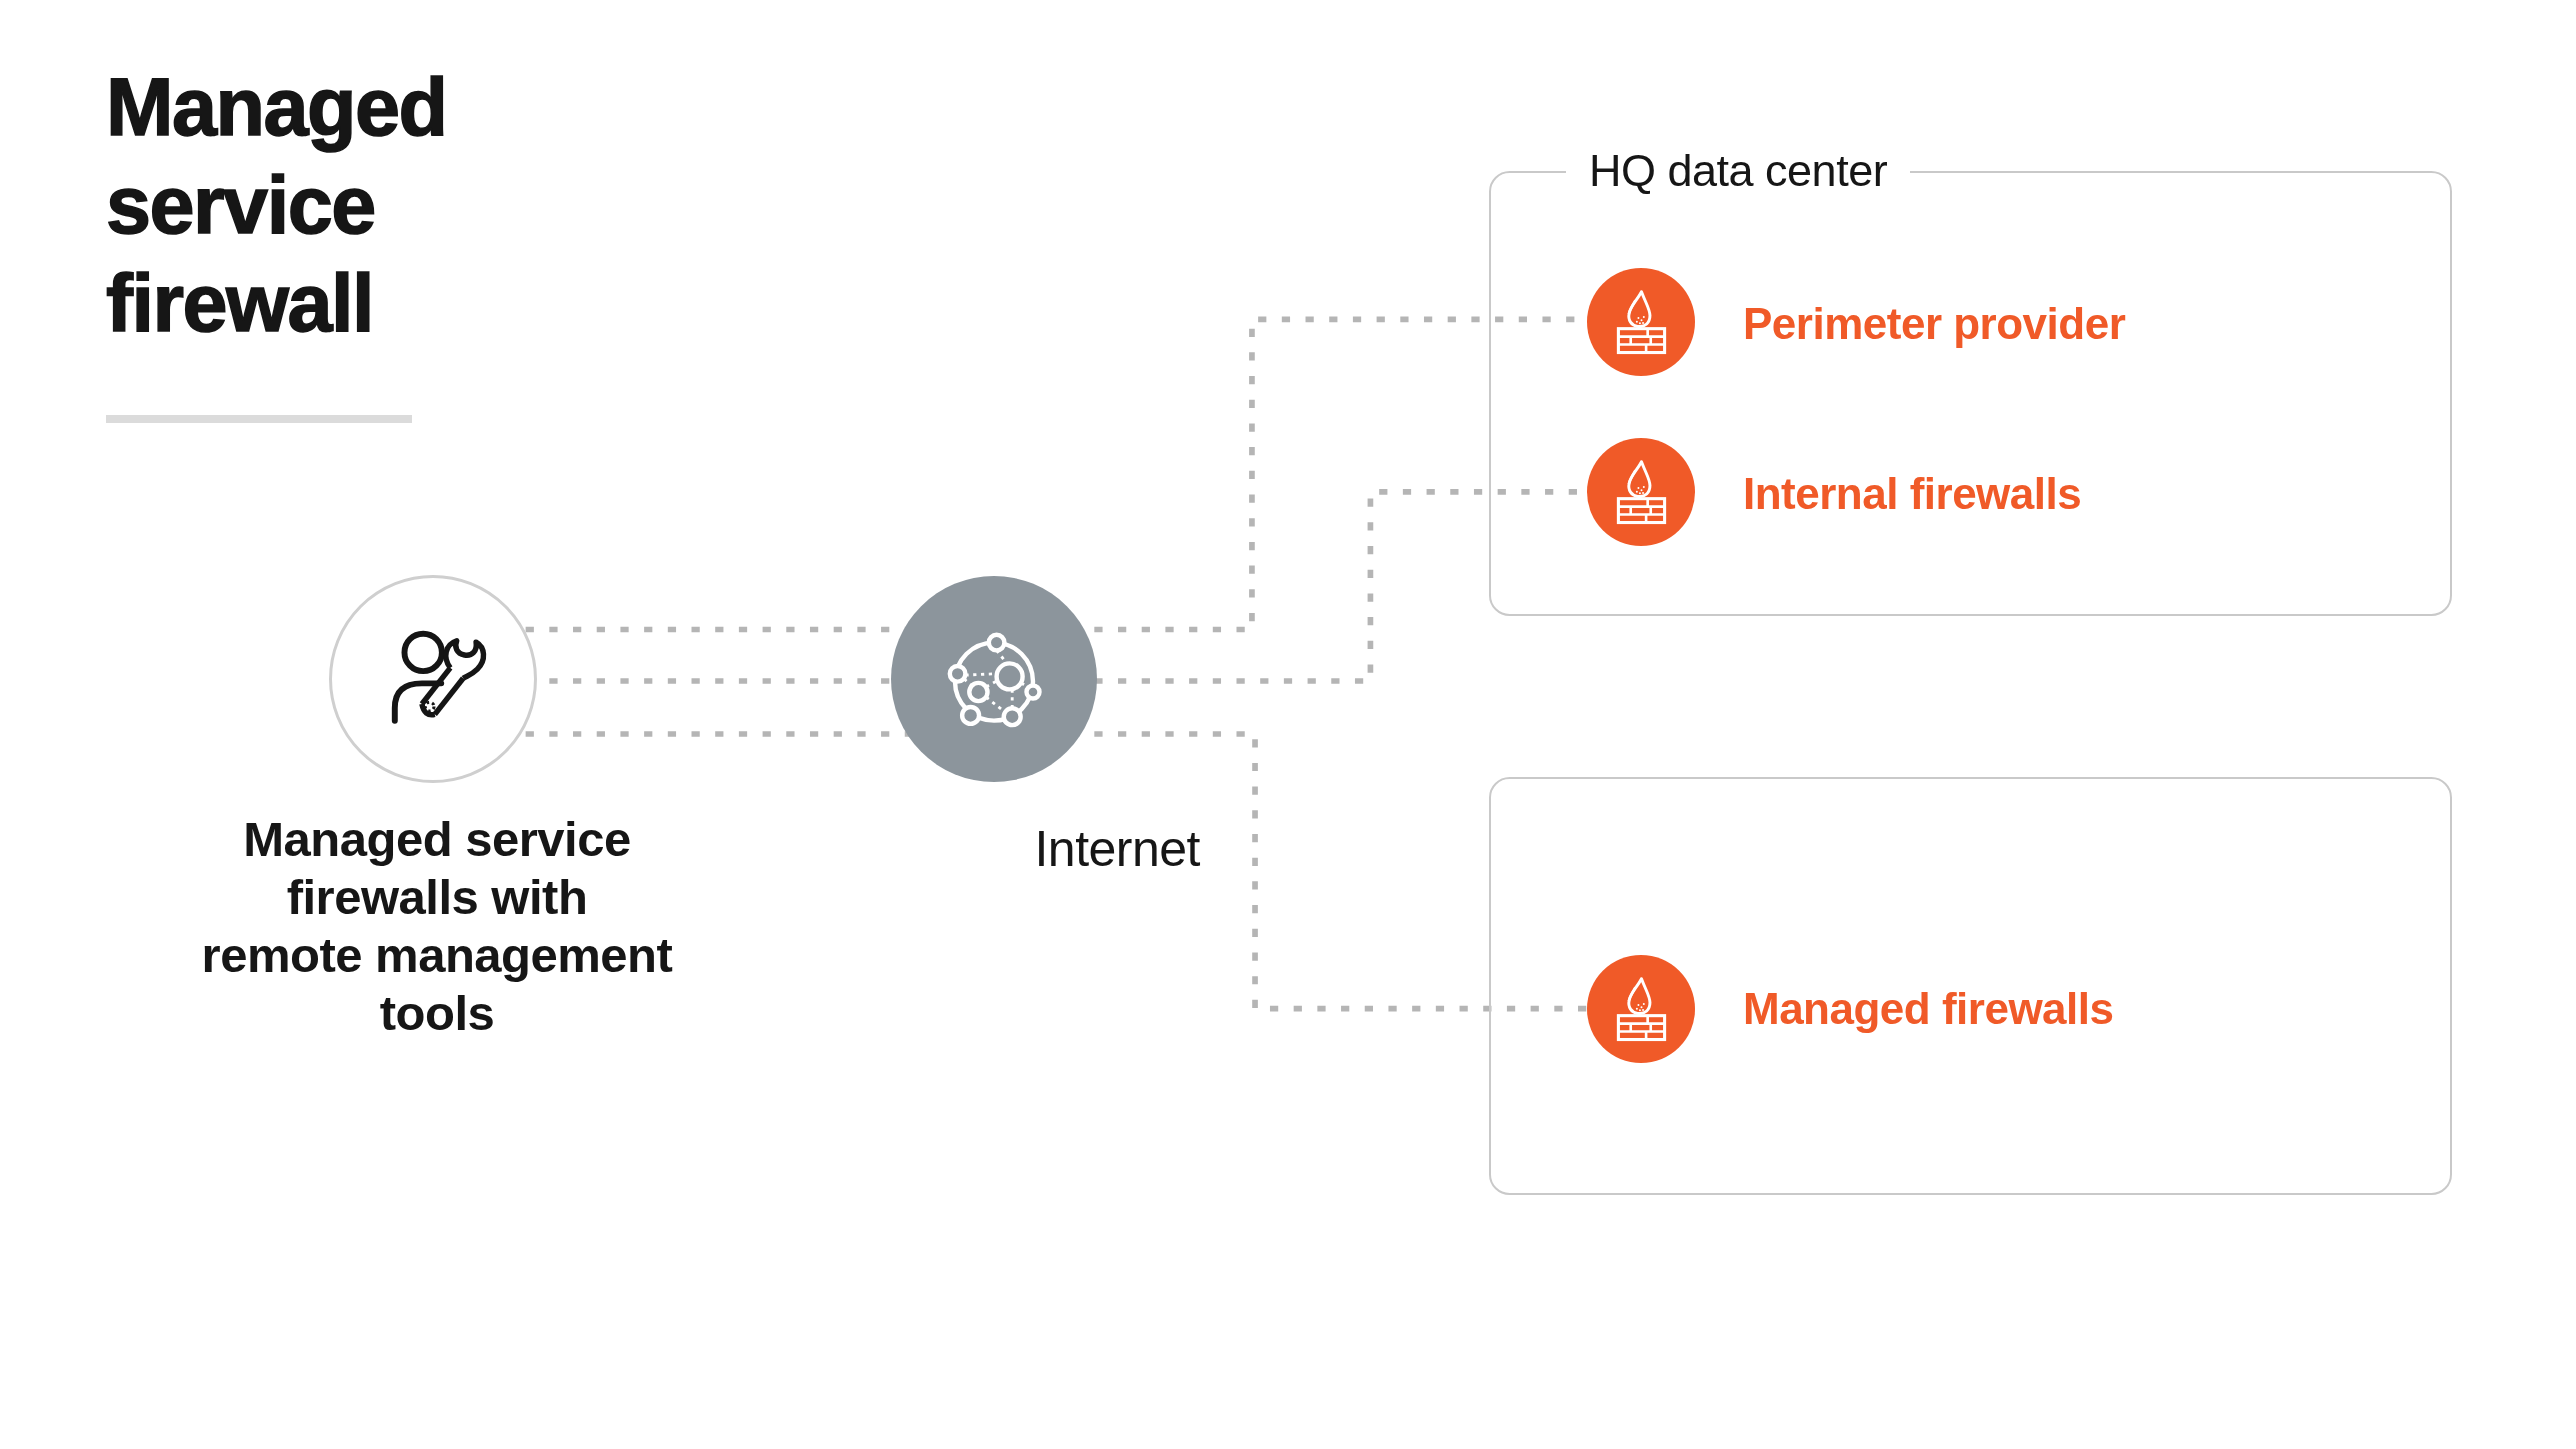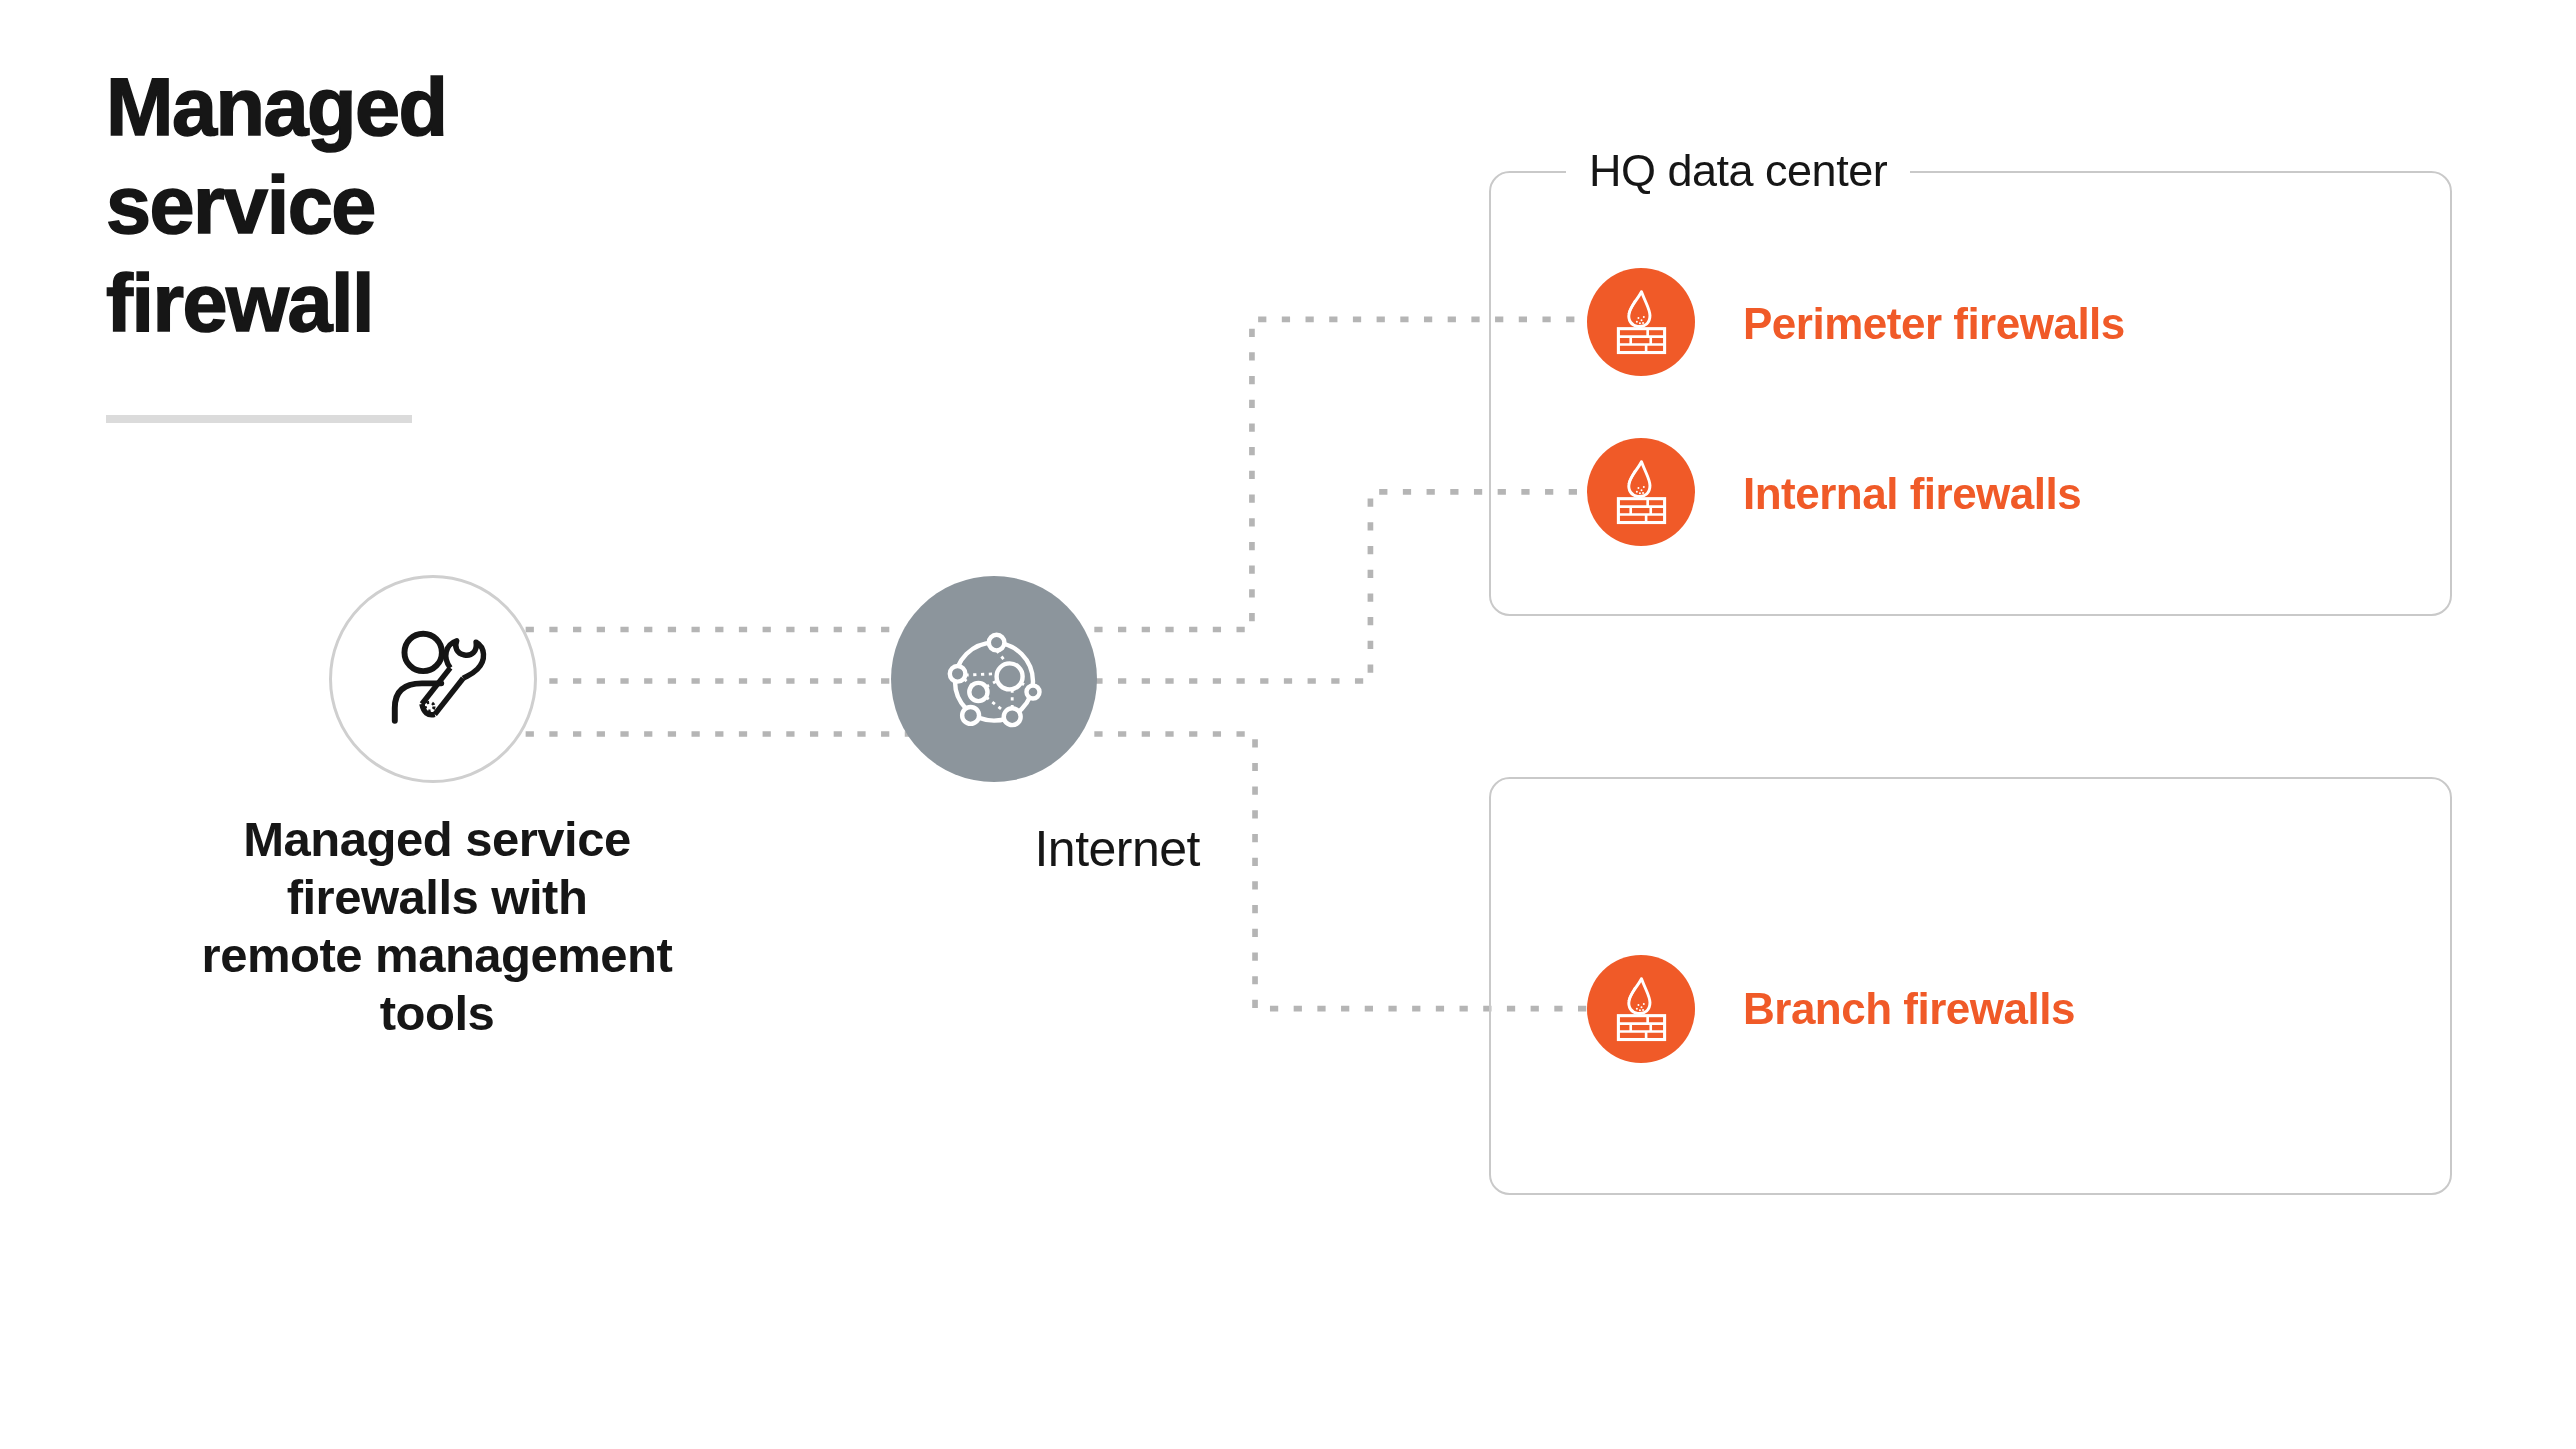--- a/index.html
+++ b/index.html
@@ -121,21 +121,21 @@
         <circle cx="50" cy="47" r="1.3" fill="#fff"></circle>
       <circle cx="53" cy="43" r="1.3" fill="#fff"></circle>
         <circle cx="48" cy="51" r="1.3" fill="#fff"></circle>
       <circle cx="44" cy="49" r="1.3" fill="#fff"></circle>
         <circle cx="52" cy="50.5" r="1.3" fill="#fff"></circle>
       <rect class="wstroke" x="20" y="58" width="60" height="31" stroke-width="4"></rect>
       <path class="wstroke" d="M 20 68.3 H 80 M 20 78.6 H 80" stroke-width="3.4"></path>
       <path class="wstroke" d="M 58 58 V 68.3 M 36 68.3 V 78.6 M 62 68.3 V 78.6 M 56 78.6 V 89" stroke-width="3.4"></path>
     </svg>
   </div>
-  <div class="abs fw-label" style="left:1743px;top:298px;">Perimeter firewalls</div>
+  <div class="abs fw-label" style="left:1743px;top:298px;">Perimeter provider</div>
 
   <div class="abs fw-icon" style="left:1587px;top:438px;">
     <svg class="icon-svg" width="77" height="77" viewBox="0 0 100 100">
       <path class="wstroke" d="M 50 10 C 43 23 36 28 34 38 C 32 47 37 54 45 55 C 55 56.5 61 50 61 41 C 61 33 56 26 50 10 Z" stroke-width="3.8" stroke-linejoin="round"></path>
       <path class="wstroke" d="M 42 21 C 38.5 29 34.5 32.5 33.5 39" stroke-width="3.2"></path>
       <circle cx="46" cy="44" r="1.3" fill="#fff"></circle>
         <circle cx="50" cy="47" r="1.3" fill="#fff"></circle>
       <circle cx="53" cy="43" r="1.3" fill="#fff"></circle>
         <circle cx="48" cy="51" r="1.3" fill="#fff"></circle>
       <circle cx="44" cy="49" r="1.3" fill="#fff"></circle>
@@ -157,16 +157,16 @@
         <circle cx="50" cy="47" r="1.3" fill="#fff"></circle>
       <circle cx="53" cy="43" r="1.3" fill="#fff"></circle>
         <circle cx="48" cy="51" r="1.3" fill="#fff"></circle>
       <circle cx="44" cy="49" r="1.3" fill="#fff"></circle>
         <circle cx="52" cy="50.5" r="1.3" fill="#fff"></circle>
       <rect class="wstroke" x="20" y="58" width="60" height="31" stroke-width="4"></rect>
       <path class="wstroke" d="M 20 68.3 H 80 M 20 78.6 H 80" stroke-width="3.4"></path>
       <path class="wstroke" d="M 58 58 V 68.3 M 36 68.3 V 78.6 M 62 68.3 V 78.6 M 56 78.6 V 89" stroke-width="3.4"></path>
     </svg>
   </div>
-  <div class="abs fw-label" style="left:1743px;top:983px;">Branch firewalls</div>
+  <div class="abs fw-label" style="left:1743px;top:983px;">Managed firewalls</div>
 
 </div>
 
 
 </body></html>

